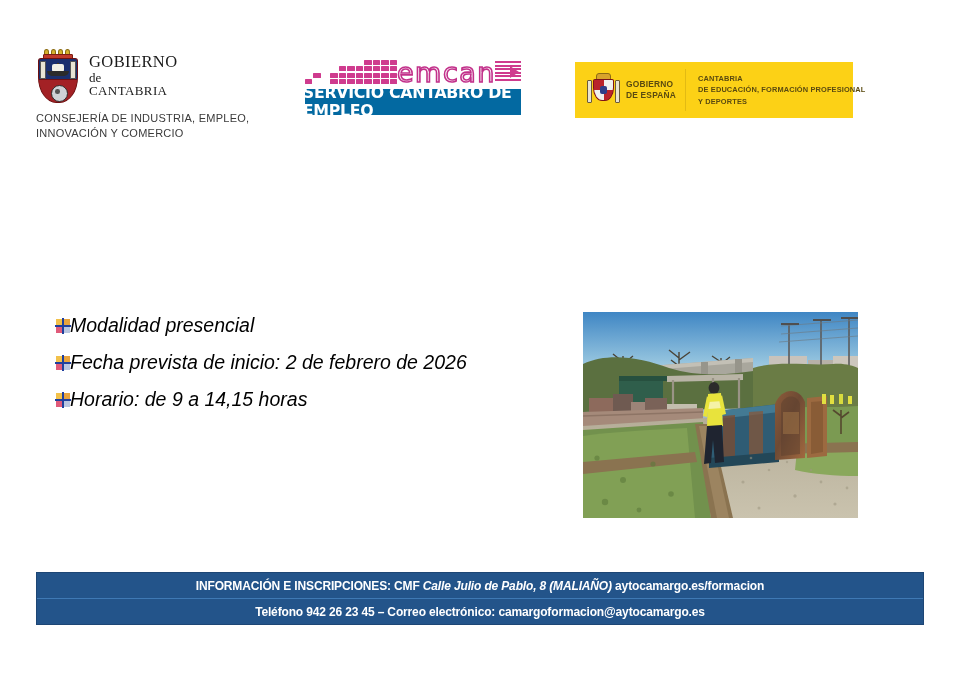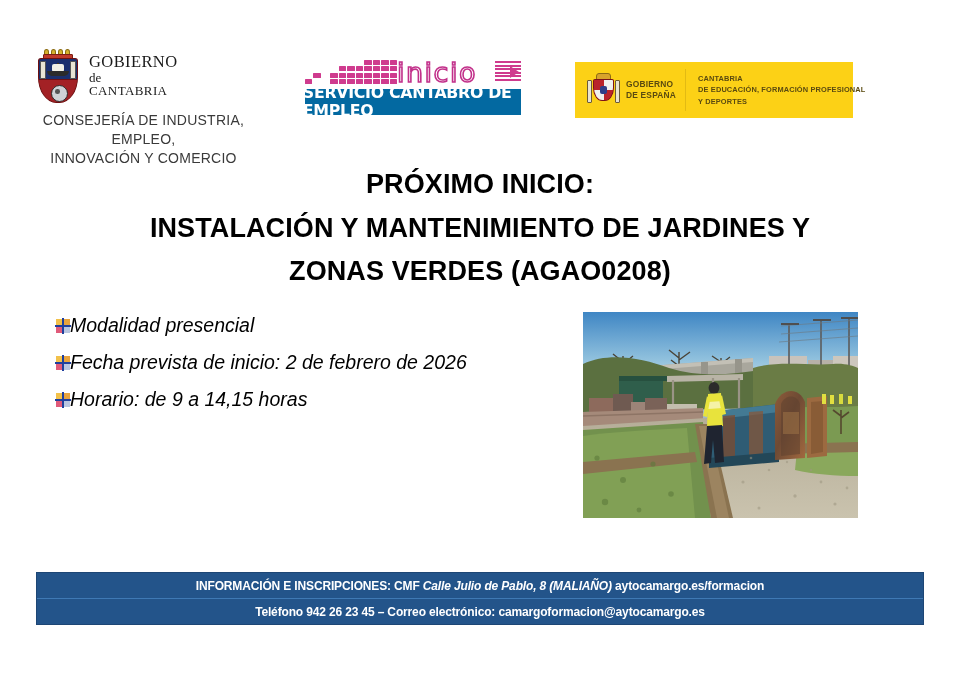--- a/index.html
+++ b/index.html
@@ -50,22 +50,21 @@
   .cant-words {
     font-family: "Liberation Serif", serif;
     color: #1a1a1a;
     line-height: 1.02;
   }
   .cant-words .l1 { font-size: 16.5px; letter-spacing: .4px; }
   .cant-words .l2 { font-size: 13px; }
   .cant-words .l3 { font-size: 13px; letter-spacing: .4px; }
   .cant-sub {
     margin-top: 7px;
-    text-align: center;
-    font-size: 14px;
+    font-size: 11px;
     letter-spacing: .25px;
     color: #3a3a3a;
     line-height: 1.35;
     width: 215px;
   }
 
   
   .crown {
     position: absolute;
     left: 7px; top: 0;
@@ -514,21 +513,21 @@
             <i class="off"></i>
             <i></i>
             <i></i>
             <i></i>
             <i></i>
             <i></i>
             <i></i>
             <i></i>
             <i></i>
         </div>
-        <div class="emcan-word">inicio</div>
+        <div class="emcan-word">emcan</div>
         <div class="emcan-arrowbox"></div>
       </div>
       <div class="emcan-band">
         <span>SERVICIO CÁNTABRO DE EMPLEO</span>
       </div>
     </div>
 
     <div class="logo-espana">
       <div class="esp-left">
         <div class="esp-arms">
@@ -552,25 +551,20 @@
       <div class="esp-right">
         <div class="esp-min">
           <div>CANTABRIA</div>
           <div>DE EDUCACIÓN, FORMACIÓN PROFESIONAL</div>
           <div>Y DEPORTES</div>
         </div>
       </div>
     </div>
   </div>
 
-  <div class="title-block">
-    <div class="title-line">PRÓXIMO INICIO:</div>
-    <div class="title-line">INSTALACIÓN Y MANTENIMIENTO DE JARDINES Y</div>
-    <div class="title-line">ZONAS VERDES (AGAO0208)</div>
-  </div>
 
   <div class="bullets">
 
     <div class="bullet-row">
       <span class="bullet-mark">
         <span class="q tl"></span>
           <span class="q tr"></span>
           <span class="q bl"></span>
           <span class="q br"></span>
         <span class="cross-v"></span>

